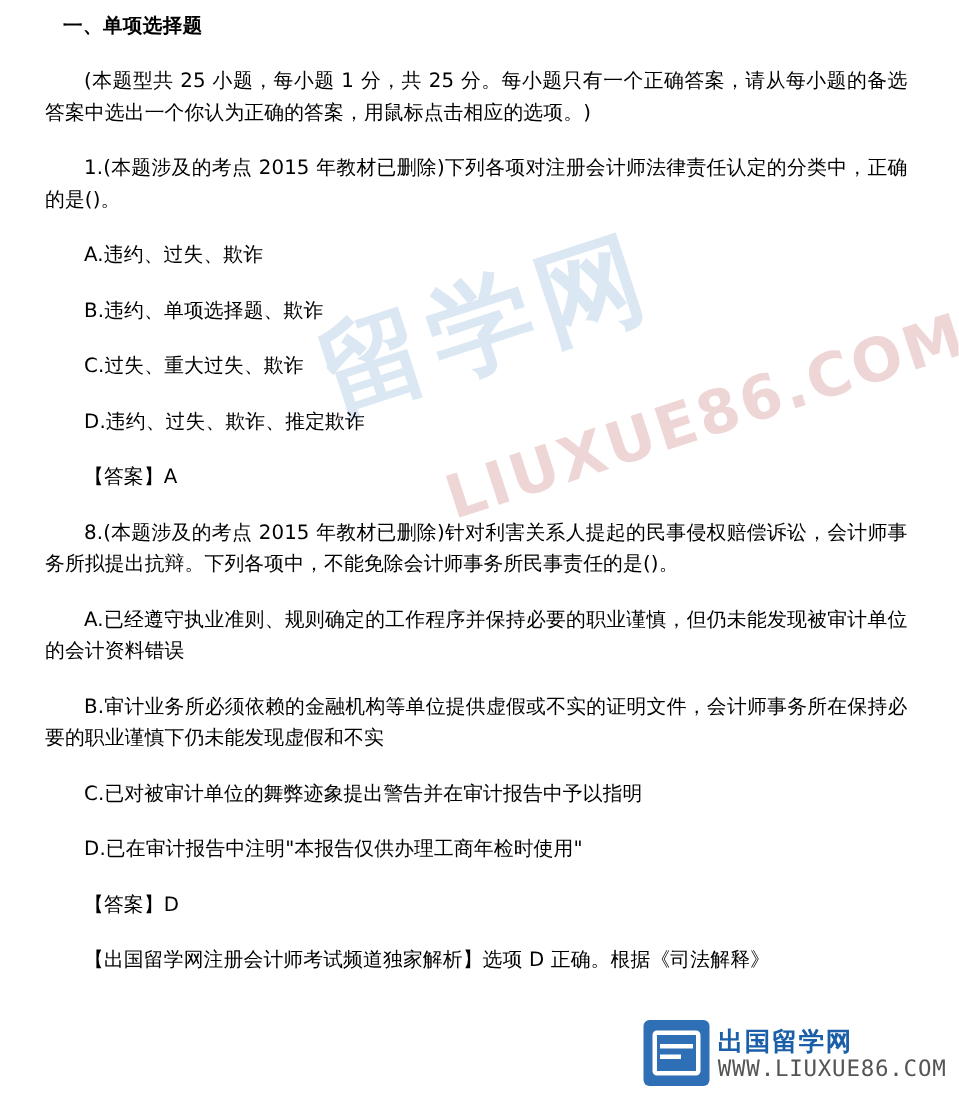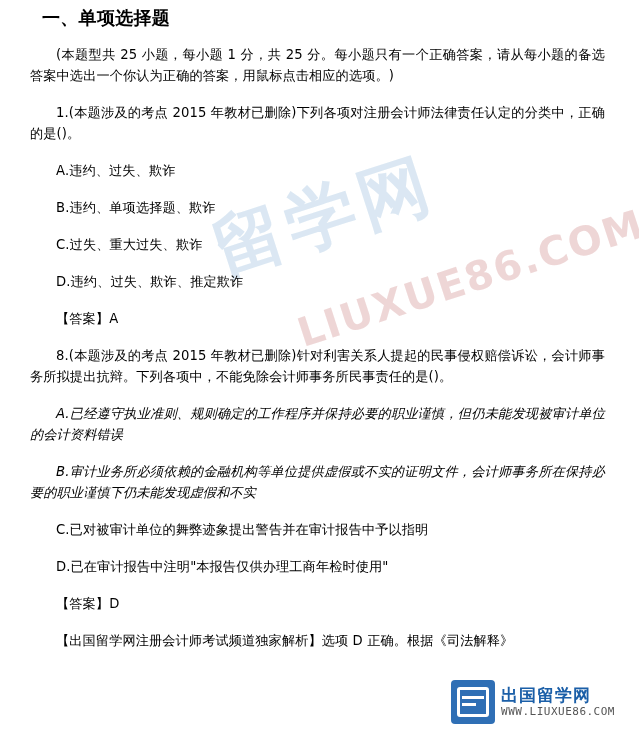--- a/index.html
+++ b/index.html
@@ -16,36 +16,35 @@
     overflow: hidden;
   }
   .page {
     position: relative;
     width: 639px;
     height: 734px;
     box-sizing: border-box;
     padding: 8px 34px 0 30px;
   }
   .heading {
-    font-size: 18px;
+    font-size: 13px;
     line-height: 20px;
     margin: 0 0 14px 12px;
     letter-spacing: 0.3px;
   }
   p.para {
     font-size: 13.2px;
     line-height: 21px;
     margin: 16px 0 16px 0;
     text-indent: 26px;
     text-align: justify;
     letter-spacing: 0.1px;
   }
   p.tight {
     margin-bottom: 14px;
-    font-style: italic;
   }
   .watermark {
     position: absolute;
     left: 170px;
     top: 150px;
     width: 400px;
     height: 220px;
     pointer-events: none;
     z-index: 0;
   }
@@ -71,21 +70,21 @@
     letter-spacing: 2px;
     color: #e9c9c9;
   }
   .content {
     position: relative;
     z-index: 2;
   }
   
   .logo-block {
     position: absolute;
-    right: 24px;
+    right: 8px;
     bottom: 10px;
     display: flex;
     align-items: center;
     z-index: 5;
   }
   .logo-mark {
     width: 44px;
     height: 44px;
     background: #2f6fb5;
     border-radius: 4px;
@@ -125,21 +124,21 @@
     justify-content: center;
   }
   .logo-cn {
     font-size: 17px;
     font-weight: bold;
     color: #1b5fa8;
     letter-spacing: 1px;
     line-height: 20px;
   }
   .logo-en {
-    font-size: 11px;
+    font-size: 15px;
     color: #555555;
     letter-spacing: 0.5px;
     line-height: 14px;
     font-family: "DejaVu Sans Mono", "Liberation Mono", monospace;
   }
 </style>
 </head>
 <body>
 
 <div class="page">

